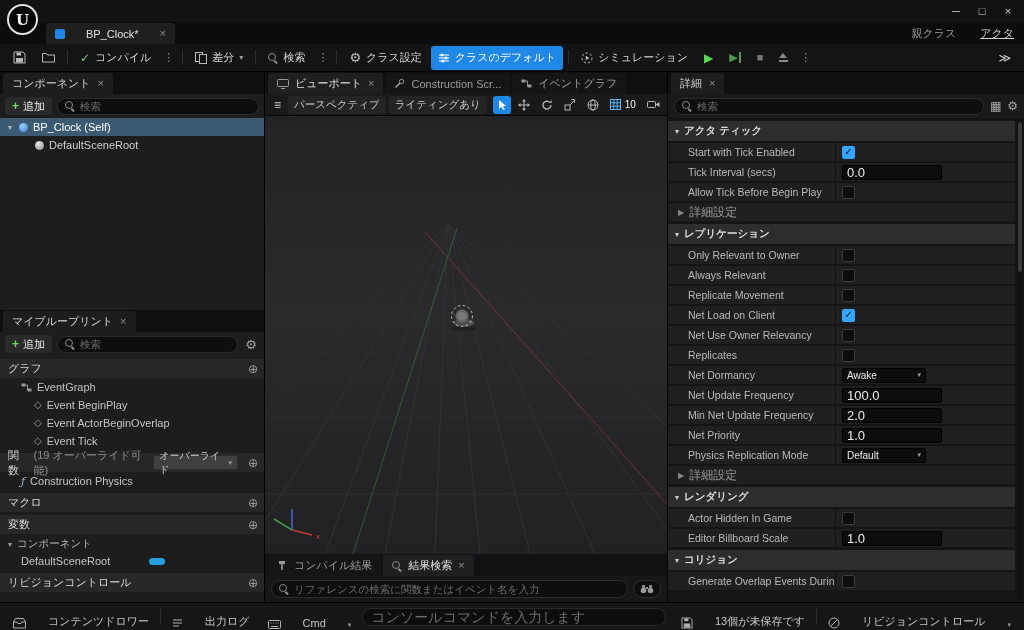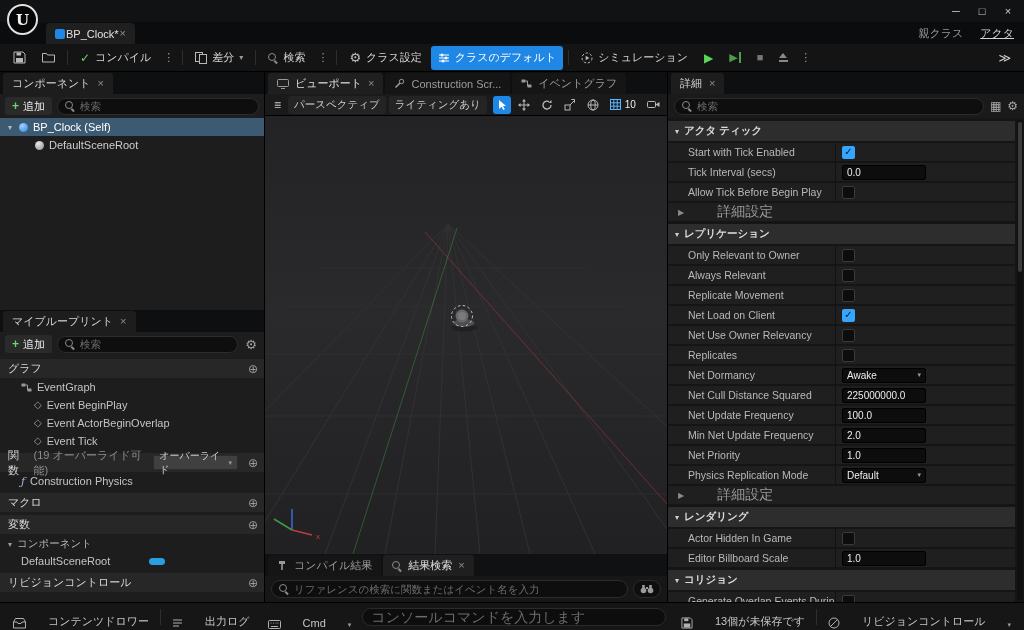--- a/index.html
+++ b/index.html
@@ -16,24 +16,24 @@
 
   
   .menubar { position:absolute; top:0; left:0; right:0; height:22px; background:#111214; display:flex; align-items:center; padding-left:46px; z-index:4; }
   .logo { position:absolute; left:7px; top:4px; width:31px; height:31px; border-radius:50%; background:#060606; border:2px solid #e2e2e2; color:#f2f2f2; display:flex; align-items:center; justify-content:center; font-size:15px; font-weight:bold; font-family:"DejaVu Serif",serif; z-index:6; }
   .menu-item { padding:0 9px; height:22px; line-height:22px; color:#cdcdcd; }
   .win-controls { margin-left:auto; display:flex; gap:2px; padding-right:4px; }
   .wbtn { width:24px; text-align:center; color:#cfcfcf; font-size:11px; height:22px; line-height:22px; }
 
   
   .tabstrip { position:absolute; top:22px; left:0; right:0; height:22px; background:#0b0c0d; display:flex; align-items:flex-end; padding-left:46px; }
-  .asset-tab { height:21px; background:#1f1f1f; border-radius:4px 4px 0 0; display:flex; align-items:center; gap:1px; padding:0 9px; color:#e2e2e2; }
+  .asset-tab { height:21px; background:#1f1f1f; border-radius:4px 4px 0 0; display:flex; align-items:center; gap:21px; padding:0 9px; color:#e2e2e2; }
   .asset-ic { width:10px; height:10px; border-radius:2px; background:var(--accent-blue,#1f87e6); }
   .tab-close { color:#8d8d8d; font-size:11px; line-height:1; }
-  .parent-class { position:absolute; right:10px; bottom:3px; display:flex; gap:17px; align-items:center; color:#9a9a9a; }
+  .parent-class { position:absolute; right:10px; bottom:3px; display:flex; gap:24px; align-items:center; color:#9a9a9a; }
   .parent-class .link { color:#d4d4d4; text-decoration:underline; }
 
   
   .toolbar { position:absolute; top:44px; left:0; right:0; height:28px; background:#141414; border-bottom:1px solid #000; display:flex; align-items:center; padding:0 6px; gap:2px; }
   .tb { display:flex; align-items:center; gap:5px; height:24px; padding:0 7px; border-radius:3px; color:#d6d6d6; white-space:nowrap; }
   .tb.blue { background:var(--accent-blue,#1f87e6); color:#fff; }
   .tb.sm { padding:0 3px; color:#9a9a9a; }
   .tb .caret { font-size:8px; color:#9a9a9a; }
   .tsep { width:1px; height:15px; background:#2e2e2e; margin:0 3px; flex:none; }
   .ic-check { color:#6fd66f; font-weight:bold; font-size:12px; }
@@ -113,27 +113,27 @@
   .dsearch { height:24px; display:flex; align-items:center; gap:6px; padding:3px 6px; background:#1a1a1a; flex:none; }
   .icon-btn { color:#a8a8a8; font-size:12px; line-height:1; }
   .drows { flex:1; overflow:hidden; padding-right:9px; }
   .d-row { height:18px; margin-bottom:2px; background:#1f1f1f; display:flex; align-items:center; padding-left:20px; font-size:10.5px; color:#b9b9b9; }
   .d-label { width:147px; flex:none; white-space:nowrap; overflow:hidden; }
   .d-value { flex:1; align-self:stretch; display:flex; align-items:center; border-left:1px solid #121212; padding-left:6px; }
   .d-row.t-category { height:20px; margin-top:3px; background:#2d2d2d; color:#dcdcdc; font-weight:bold; padding-left:7px; gap:5px; }
   .d-row.t-category .d-label { width:auto; }
   .cat-caret { font-size:8px; color:#cfcfcf; }
   .d-row.t-advanced { color:#999; padding-left:10px; gap:5px; }
-  .d-row.t-advanced .d-label { width:auto; font-size:14px;margin-left:28px; }
+  .d-row.t-advanced .d-label { width:auto; font-size:12px; }
   .adv-caret { font-size:8px; color:#8a8a8a; }
   .chk { width:13px; height:13px; background:#0d0d0d; border:1px solid #3a3a3a; border-radius:2px; display:flex; align-items:center; justify-content:center; flex:none; }
   .tick { display:none; font-size:10px; font-weight:bold; color:#0c1a28; line-height:1; }
   .d-row.checked .chk { background:var(--checkbox-blue,#35a5ff); border-color:transparent; }
   .d-row.checked .tick { display:block; }
-  .inp { width:84px; height:15px; line-height:13px; background:#0d0d0d; border:1px solid #000; border-radius:2px; padding:0 4px; color:#ececec; font-size:10px; overflow:hidden; white-space:nowrap; }
+  .inp { width:100px; height:15px; line-height:13px; background:#0d0d0d; border:1px solid #000; border-radius:2px; padding:0 4px; color:#ececec; font-size:13px; overflow:hidden; white-space:nowrap; }
   .dd { width:84px; height:15px; background:#0d0d0d; border:1px solid #000; border-radius:2px; padding:0 4px; display:flex; align-items:center; justify-content:space-between; color:#ececec; font-size:10px; }
   .dscroll { position:absolute; right:1px; top:48px; bottom:2px; width:6px; background:#101010; border-radius:3px; }
   .dscroll::before { content:''; position:absolute; top:2px; left:1px; width:4px; height:150px; background:#3c3c3c; border-radius:2px; }
 
   
   .statusbar { position:absolute; left:0; right:0; bottom:0; height:28px; background:#161616; border-top:1px solid #000; display:flex; align-items:center; padding:0 6px; gap:4px; color:#c6c6c6; }
   .sb { display:flex; align-items:flex-end; gap:22px; padding:0 7px; height:24px; white-space:nowrap; }
   .ssep { width:1px; height:16px; background:#2e2e2e; flex:none; }
   .console { width:360px; height:18px; background:#0d0d0d; border:1px solid #2a2a2a; border-radius:9px; display:flex; align-items:center; padding:0 8px; }
   .console input { flex:1; background:none; border:0; outline:0; color:#cfcfcf; font-size:14px; min-width:0; }
@@ -705,29 +705,20 @@
             <span class="d-value">
 
               <span class="dd">
                 <span>Awake</span>
                 <span class="dd-c">▾</span>
               </span>
             </span>
           </div>
           <div class="d-row t-input">
 
-            <span class="d-label">Net Cull Distance Squared</span>
-            <span class="d-value">
-
-              <span class="inp">225000000.0</span>
-
-            </span>
-          </div>
-          <div class="d-row t-input">
-
             <span class="d-label">Net Update Frequency</span>
             <span class="d-value">
 
               <span class="inp">100.0</span>
 
             </span>
           </div>
           <div class="d-row t-input">
 
             <span class="d-label">Min Net Update Frequency</span>

